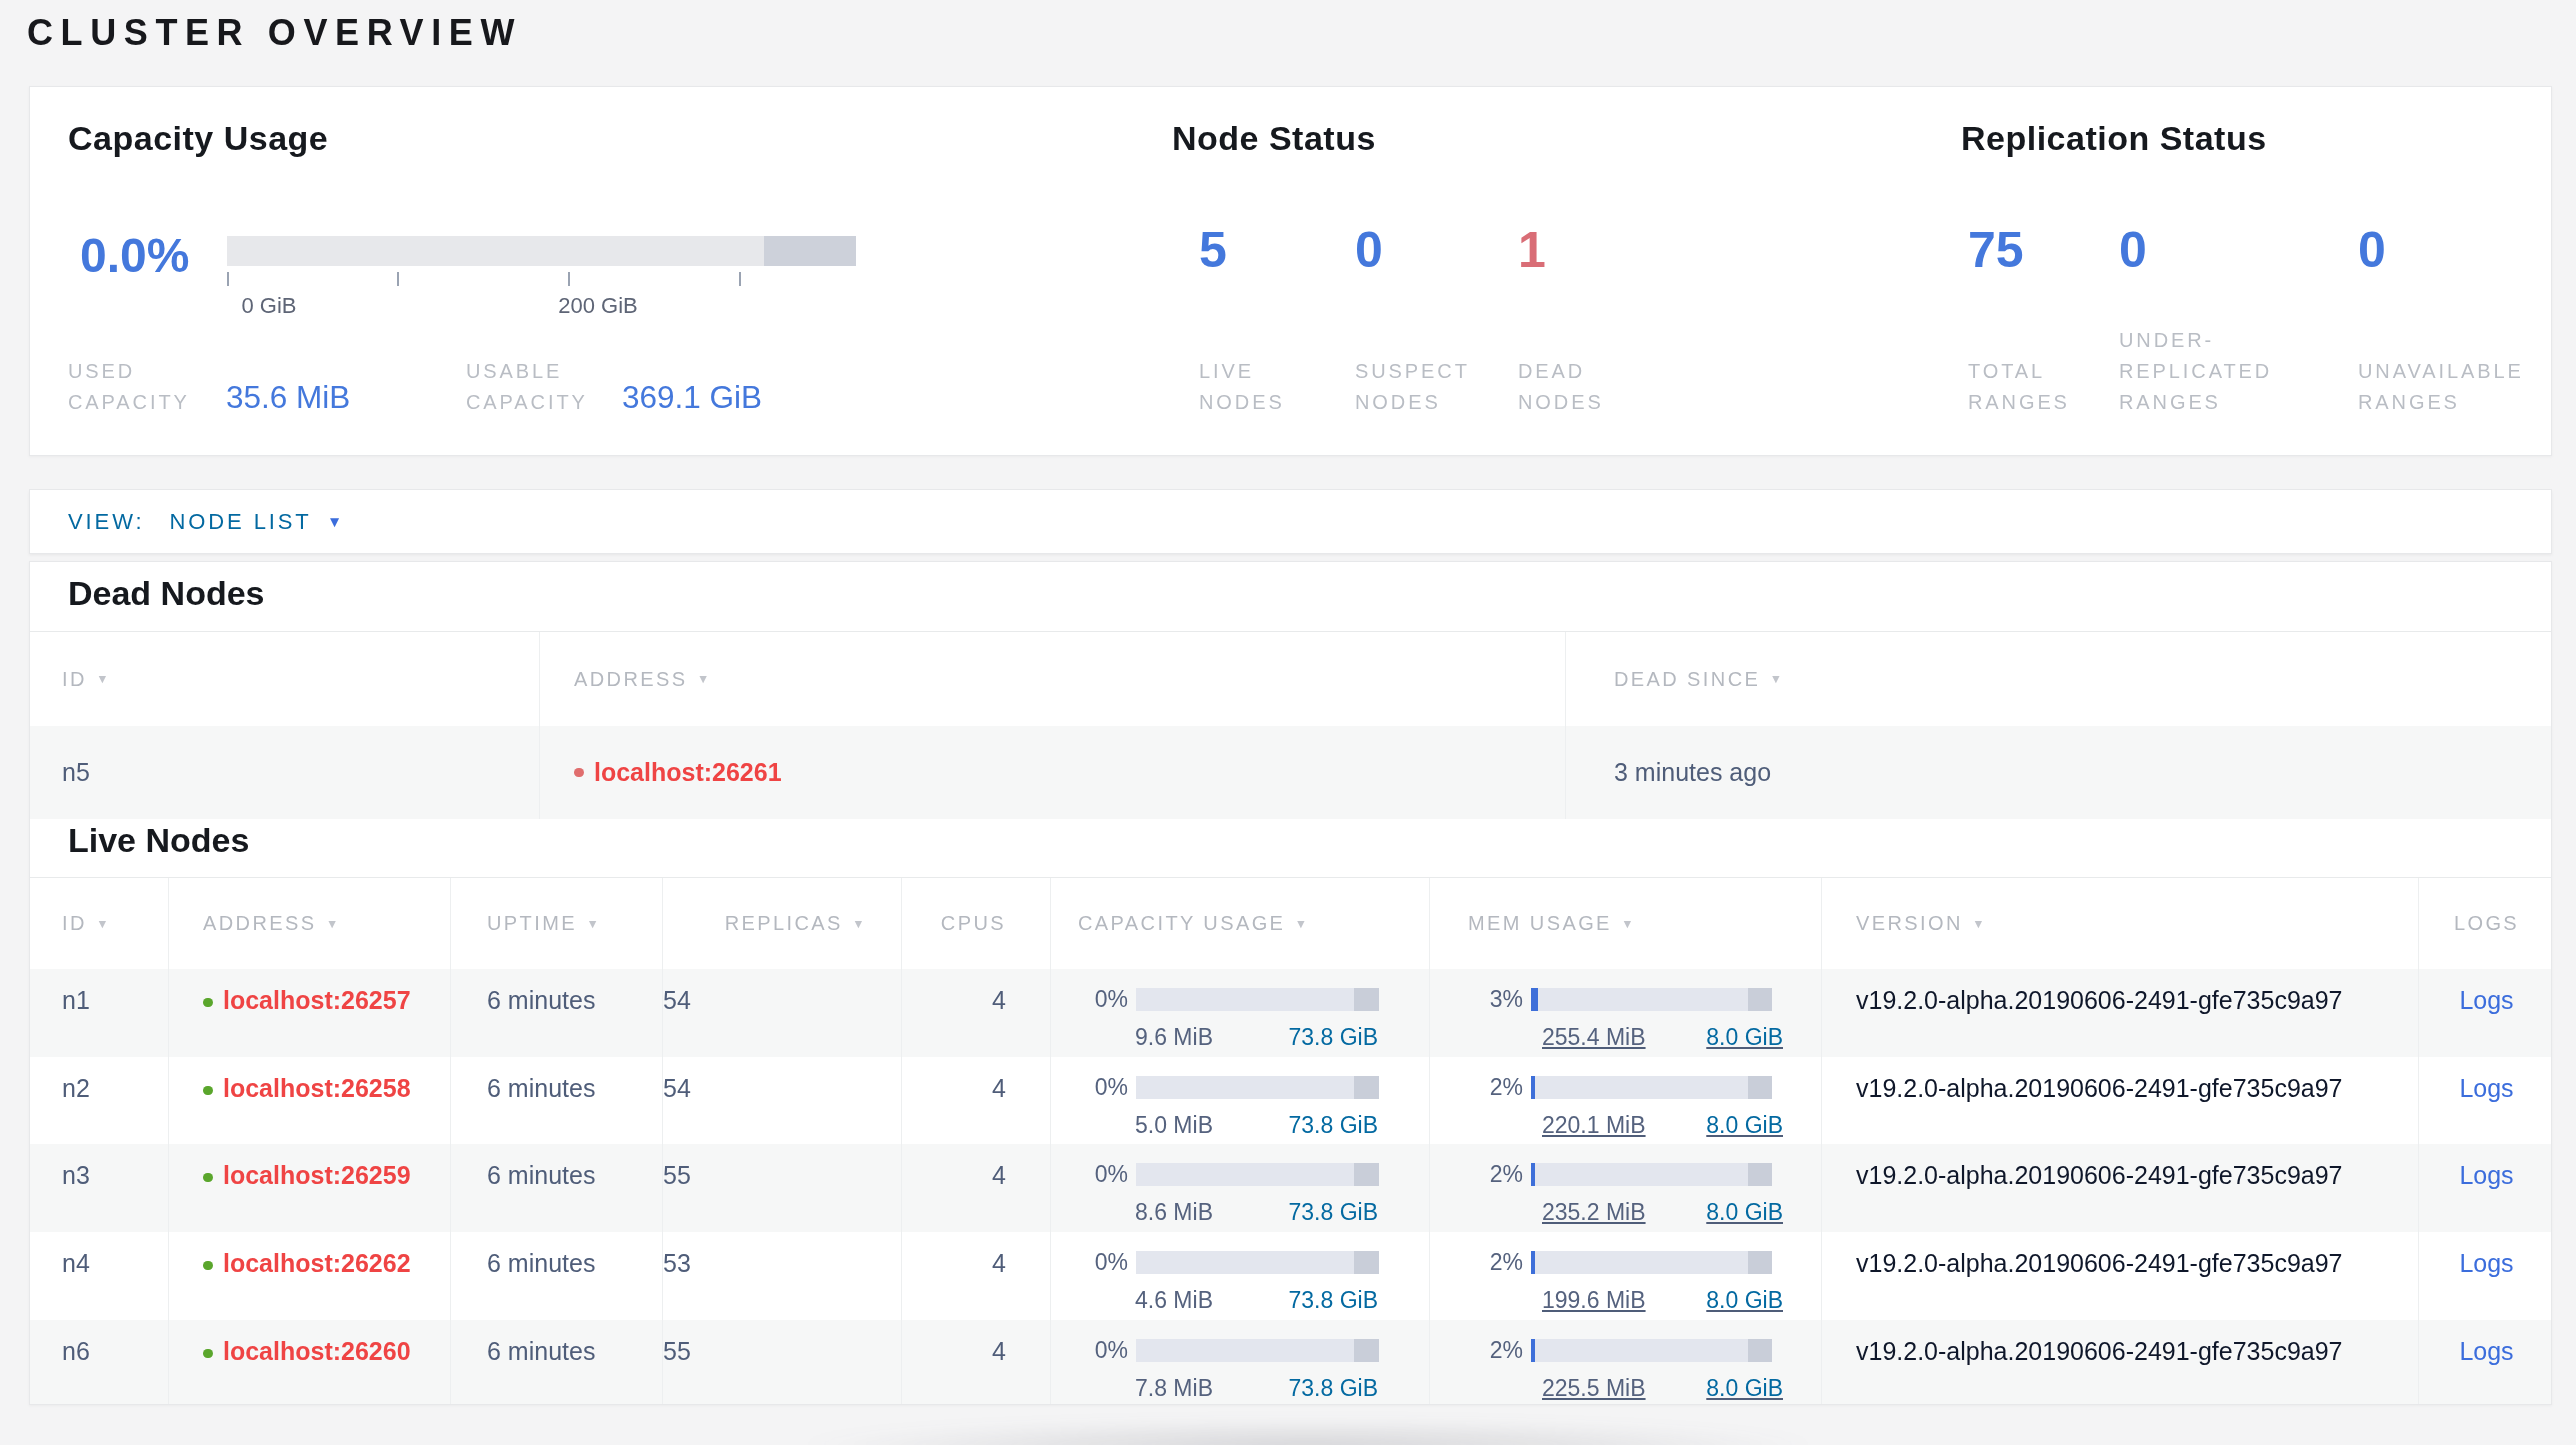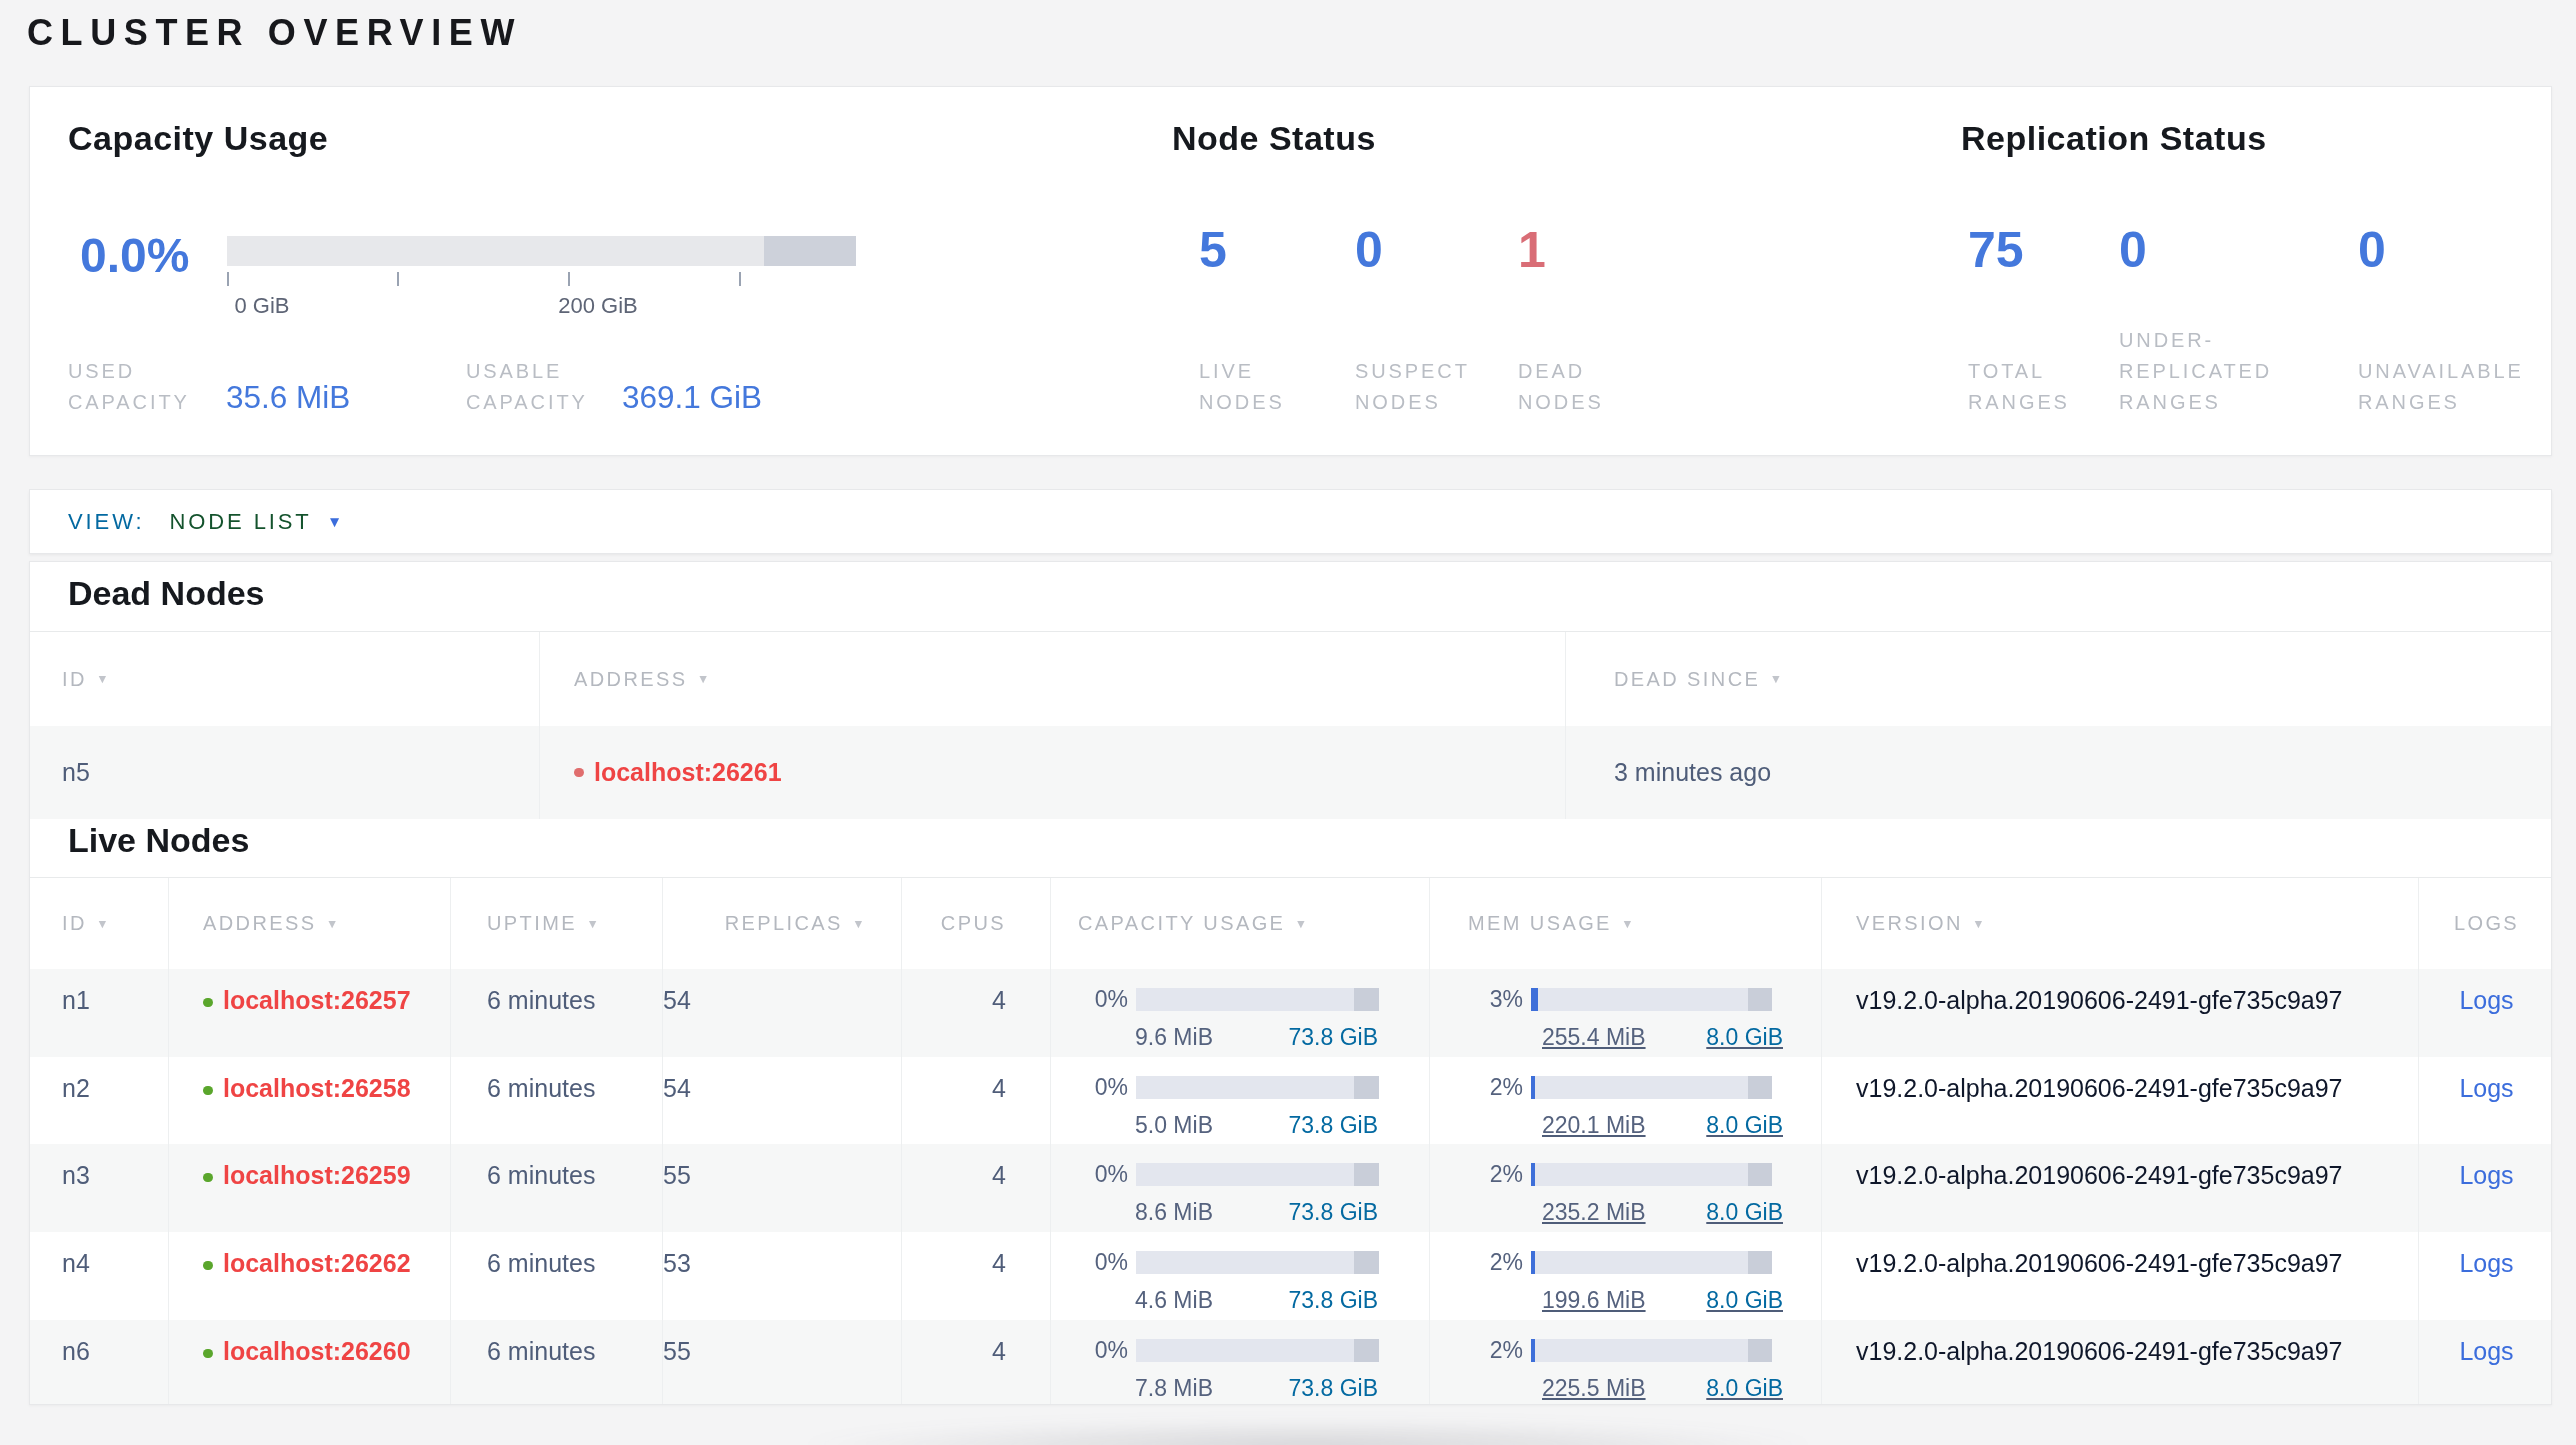--- a/index.html
+++ b/index.html
@@ -65,21 +65,21 @@
   .stat-label {
     position:absolute; top:269px;
     font-size:20px; letter-spacing:2.9px; line-height:31px;
     color:#b9bdc4; white-space:pre-line;
   }
   .stat-label.three-line { top:238px; }
 
   
   .view-label { font-size:22px; letter-spacing:2.9px; color:#0369a1; }
   .view-select { display:flex; align-items:center; margin-left:25px; cursor:pointer; }
-  .view-selected { font-size:22px; letter-spacing:2.9px; color:#14532d; }
+  .view-selected { font-size:22px; letter-spacing:2.9px; color:#0369a1; }
   .view-caret { font-size:15.3px; color:#3b6ddc; margin-left:15.3px; }
 
   
   .tbl-heading {
     position:absolute; left:38px;
     font-size:34px; font-weight:700; color:#16191e;
   }
   .dead-heading { top:11.5px; }
   .live-heading { top:259px; }
 
@@ -169,21 +169,21 @@
       <div class="big-pct">0.0%</div>
       <div class="gauge">
         <div class="gauge-dark"></div>
       </div>
       <div class="gauge-ticks">
         <i style="left:0%"></i>
           <i style="left:27.1%"></i>
           <i style="left:54.2%"></i>
           <i style="left:81.4%"></i>
       </div>
-      <span class="tick-label" style="left:232px">0 GiB</span>
+      <span class="tick-label" style="left:239px">0 GiB</span>
       <span class="tick-label" style="left:568px">200 GiB</span>
       <div class="cap-label" style="left:38px">USED
 CAPACITY</div>
       <div class="cap-value" style="left:196px">35.6 MiB</div>
       <div class="cap-label" style="left:436px">USABLE
 CAPACITY</div>
       <div class="cap-value" style="left:592px">369.1 GiB</div>
     </div>
 
     <div>

